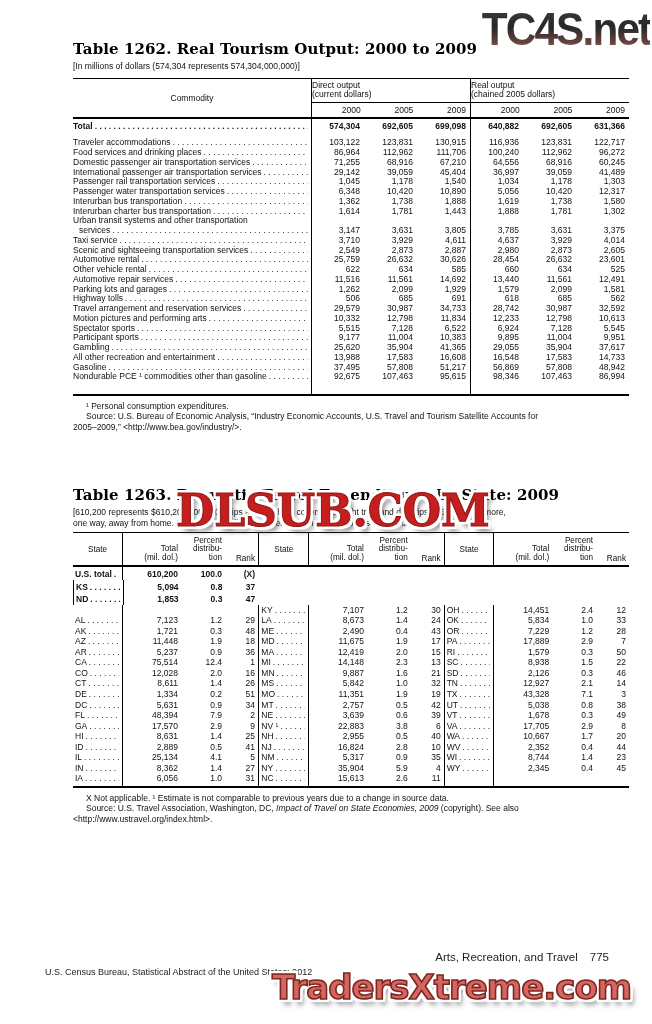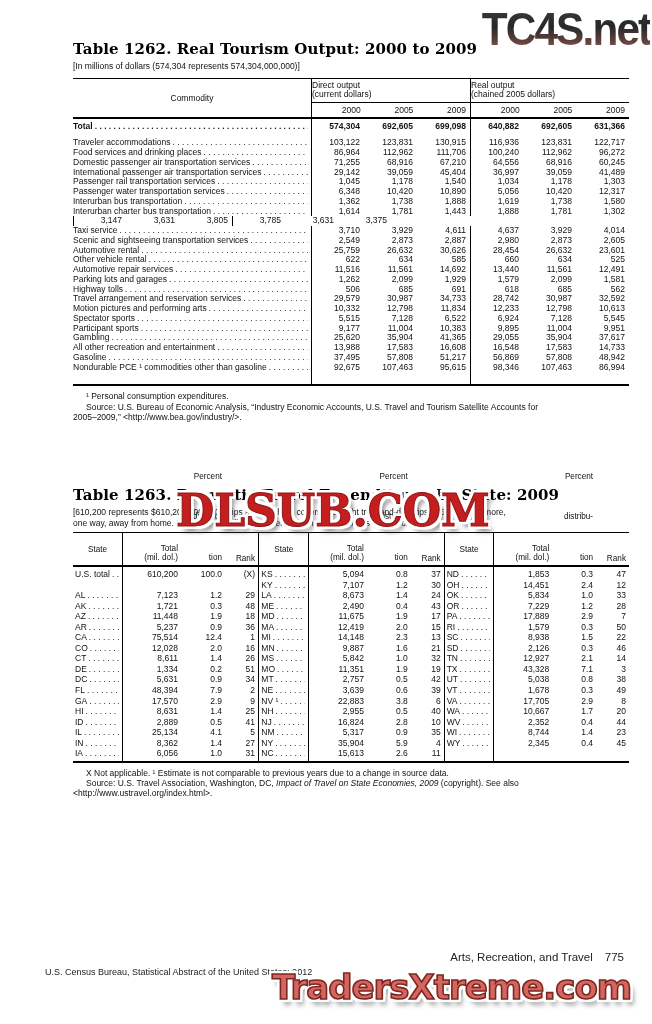--- a/index.html
+++ b/index.html
@@ -70,32 +70,32 @@
   #t1262-body .row62:first-child > div { padding-top:4px; }
   #t1262-body .row62:last-child > div { padding-bottom:12px; }
   
   .t63 { margin-top:4px; }
   .h63 { display:flex; border-top:1.5px solid #000; border-bottom:2px solid #000; }
   .g63 { width:185.33px; display:flex; }
   .g63 + .g63 { border-left:1px solid #000; }
   .hg63 { height:32px; }
   .hc-state { width:50px; border-right:1px solid #000; display:flex; align-items:center; justify-content:center; font-size:8.2px; }
   .hc-total { width:58px; display:flex; flex-direction:column; justify-content:flex-end; align-items:flex-end; padding:0 3px 2px 0; font-size:8.2px; line-height:8.8px; }
-  .hc-pct { width:44px; display:flex; flex-direction:column; justify-content:flex-end; align-items:flex-end; padding:0 3px 2px 0; font-size:8.2px; line-height:8.8px;gap:32px; }
+  .hc-pct { width:44px; display:flex; flex-direction:column; justify-content:flex-end; align-items:flex-end; padding:0 3px 2px 0; font-size:8.2px; line-height:8.8px; }
   .hc-rank { width:33px; display:flex; align-items:flex-end; justify-content:flex-end; padding:0 3px 2px 0; font-size:8.2px; }
   .r63 { display:flex; font-size:8.5px; line-height:10.55px; align-items:stretch; }
-  .r63.bold { font-weight:normal; }
+  .r63.bold { font-weight:bold;flex-direction:column; }
   .c63-state { width:50px; border-right:1px solid #000; padding-left:2px; }
   .c63-n { display:flex; align-items:flex-end; justify-content:flex-end; padding-right:3px; }
   .c63-1 { width:58px; } .c63-2 { width:44px; } .c63-3 { width:33px; }
   #t1263-body { border-bottom:2px solid #000; }
   #t1263-body .r63:first-child > .g63 > div { padding-top:2px; }
   #t1263-body .r63:last-child > .g63 > div { padding-bottom:2px; }
   
-  .footer-right { position:absolute; top:951px; right:28px; font-size:11.5px; color:#222; }
+  .footer-right { position:absolute; top:951px; right:43px; font-size:11.5px; color:#222; }
   .footer-right .pgnum { margin-left:12px; }
   .footer-left { position:absolute; top:967px; left:45px; font-size:9px; color:#222; }
 </style>
 </head>
 <body>
 
 <div class="page">
 
   <div class="wm wm-top">TC4S.net</div>
 
@@ -234,20 +234,29 @@
               <span class="lead"></span>
             </div>
             <div class="c62-num bL">1,614</div>
             <div class="c62-num">1,781</div>
             <div class="c62-num">1,443</div>
             <div class="c62-num bL">1,888</div>
             <div class="c62-num">1,781</div>
             <div class="c62-num">1,302</div>
           </div>
           <div class="row62">
+            <div class="c62-label two">
+              <div class="lblline">
+                <span>Urban transit systems and other transportation</span>
+              </div>
+              <div class="lblline leadwrap">
+                <span class="ind2">services</span>
+                <span class="lead"></span>
+              </div>
+            </div>
             <div class="c62-num bL">3,147</div>
             <div class="c62-num">3,631</div>
             <div class="c62-num">3,805</div>
             <div class="c62-num bL">3,785</div>
             <div class="c62-num">3,631</div>
             <div class="c62-num">3,375</div>
           </div>
           <div class="row62">
             <div class="c62-label leadwrap">
               <span>Taxi service</span>

